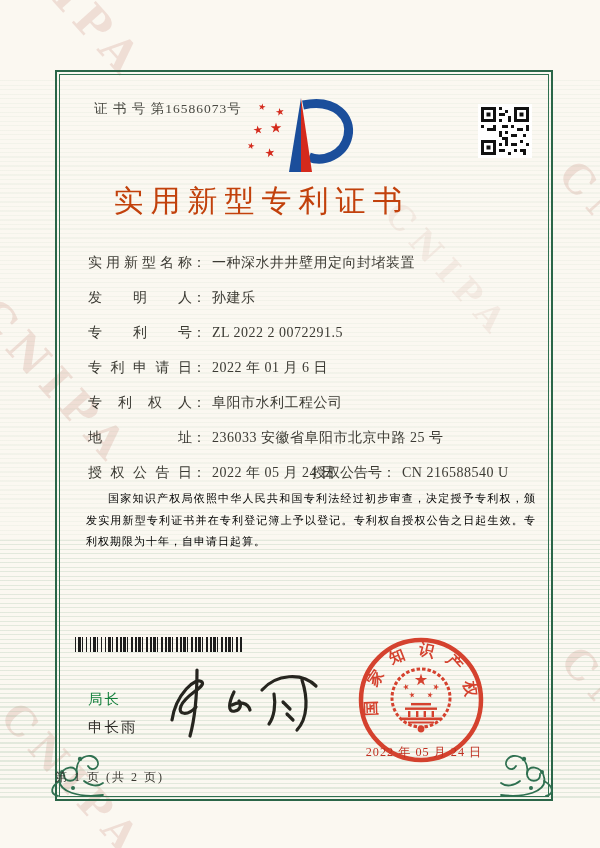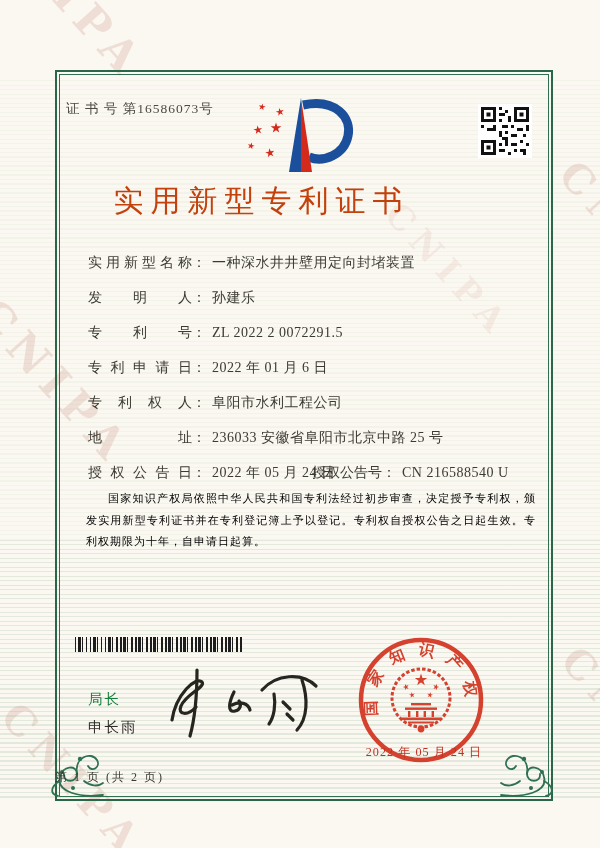--- a/index.html
+++ b/index.html
@@ -30,21 +30,21 @@
     border:2.5px solid #2a6648; z-index:3; pointer-events:none;
   }
   .frame .inner{
     position:absolute; left:2px; top:2px; right:2px; bottom:2px;
     border:1px solid #2f7050;
   }
   .ornament{position:absolute; z-index:4; pointer-events:none;}
   
   .content{position:absolute; left:0; top:0; width:600px; height:848px; z-index:5;}
   .certno{
-    position:absolute; left:66px; top:100px; font-size:13.5px; color:#4a4a43;
+    position:absolute; left:94px; top:100px; font-size:13.5px; color:#4a4a43;
     letter-spacing:1px;
   }
   .logo{position:absolute; left:243px; top:94px;}
   .qr{position:absolute; left:478px; top:104px;}
   .title{
     position:absolute; left:0; top:181px; width:523px; text-align:center;
     font-size:30px; font-weight:400; letter-spacing:7px; color:#c2410c;
   }
   .frow{
     position:absolute; left:88px; width:460px; font-size:14px; color:#3b3a33;

